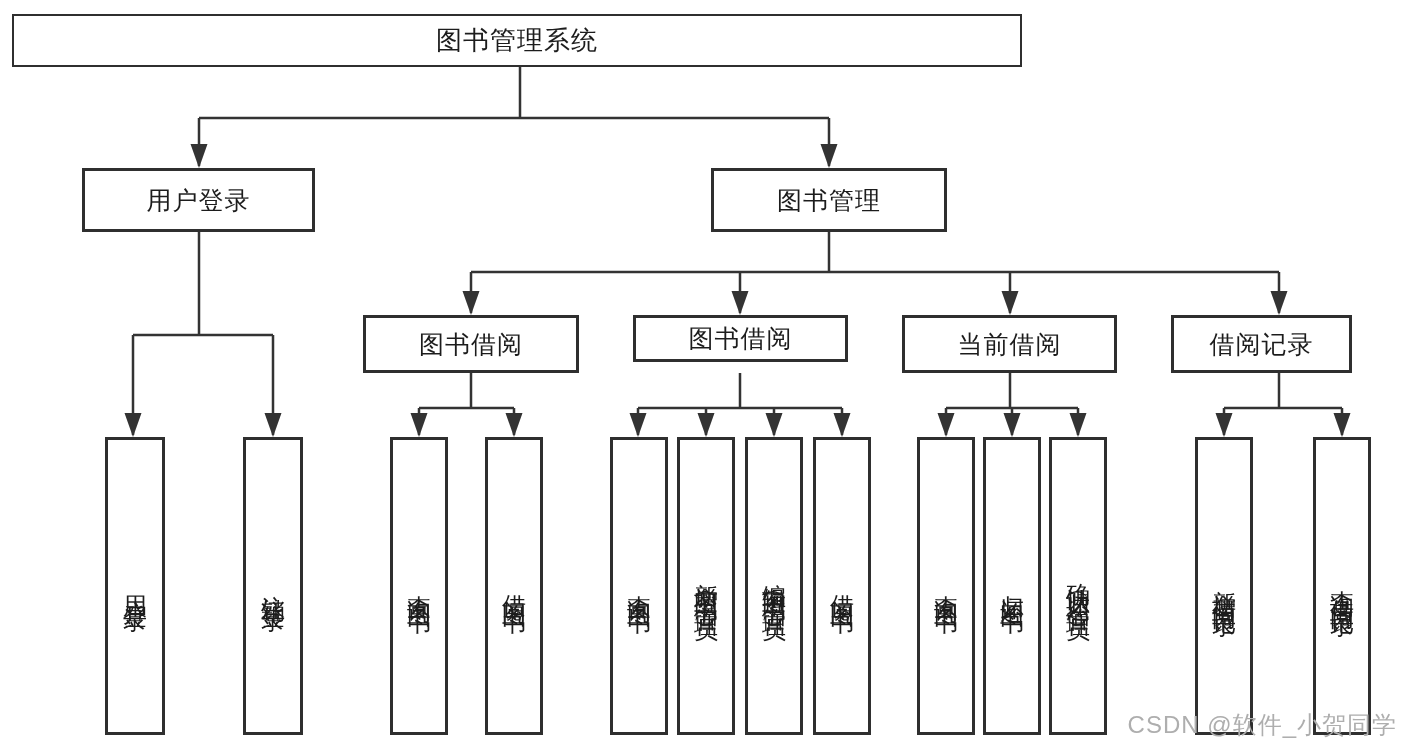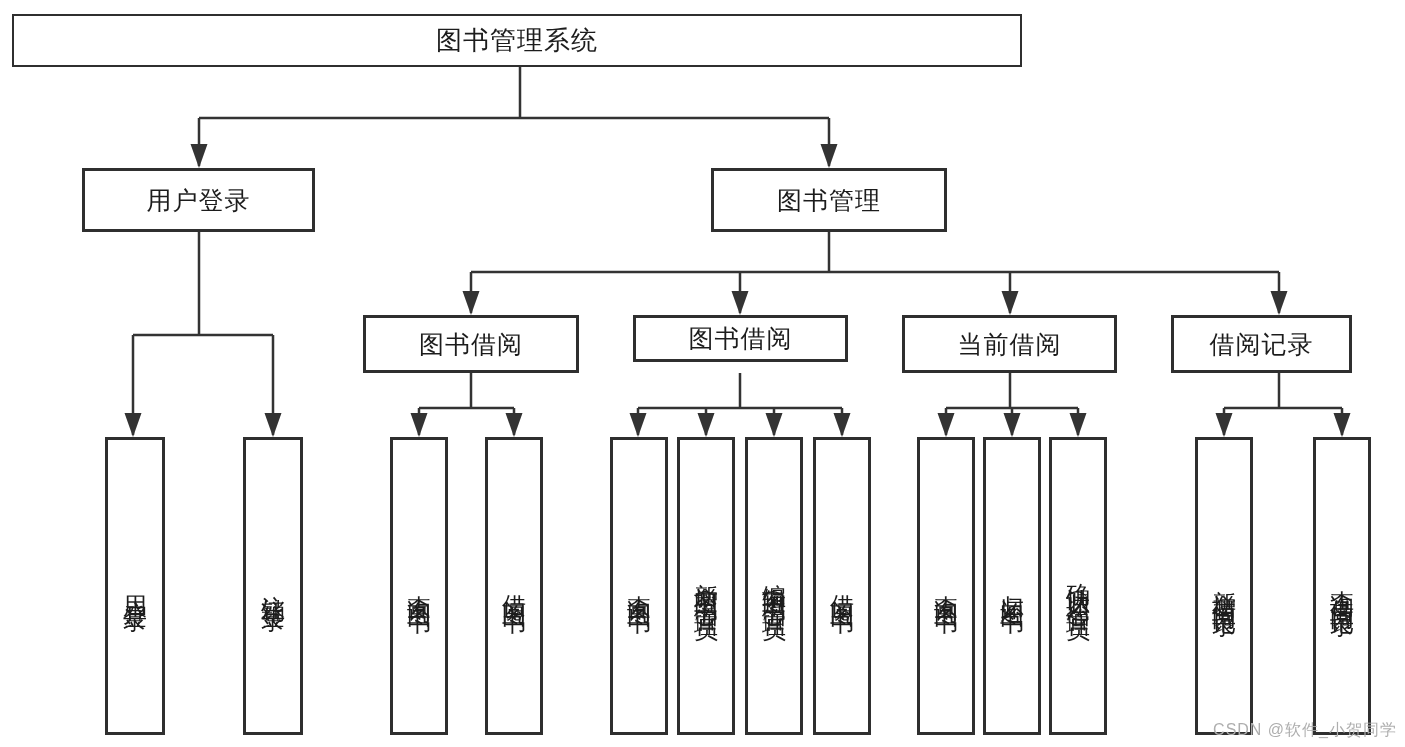--- a/index.html
+++ b/index.html
@@ -25,21 +25,21 @@
   .node.v{
     writing-mode:vertical-rl;
     text-orientation:upright;
     font-size:24px;
     letter-spacing:5px;
     line-height:1;
   }
   .watermark{
     position:absolute;
     right:8px;bottom:6px;
-    font-size:16px;
+    font-size:24px;
     color:#aeaeae;
     letter-spacing:1px;
     z-index:3;
     white-space:nowrap;
   }
 </style>
 </head>
 <body>
 
 <div class="canvas">

